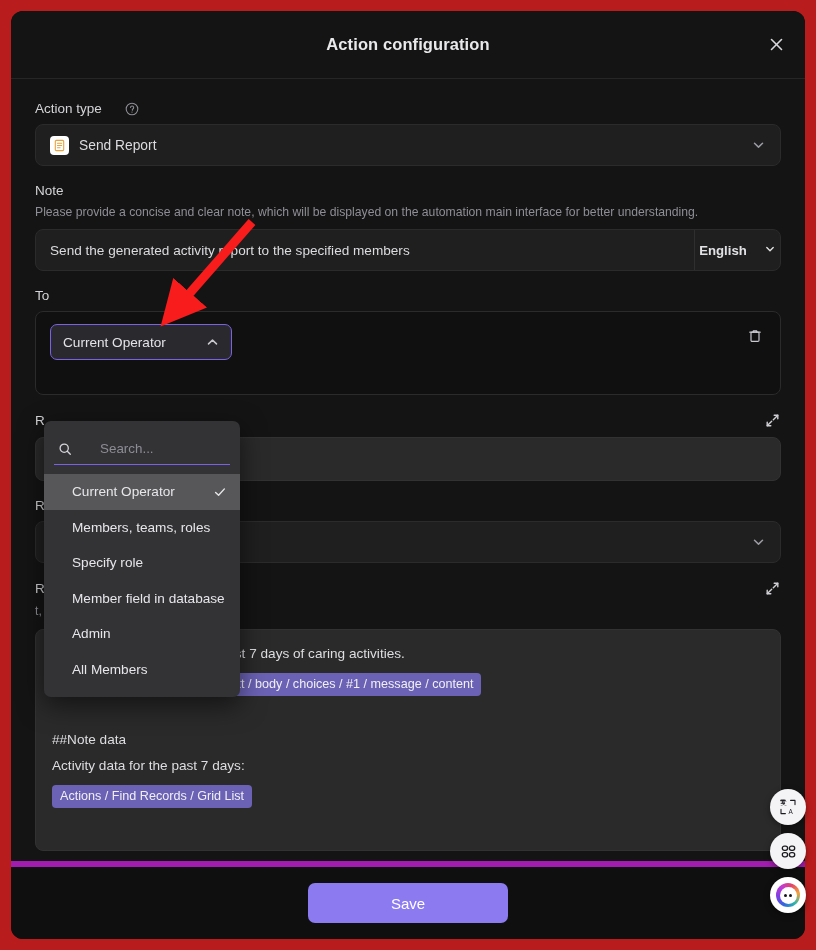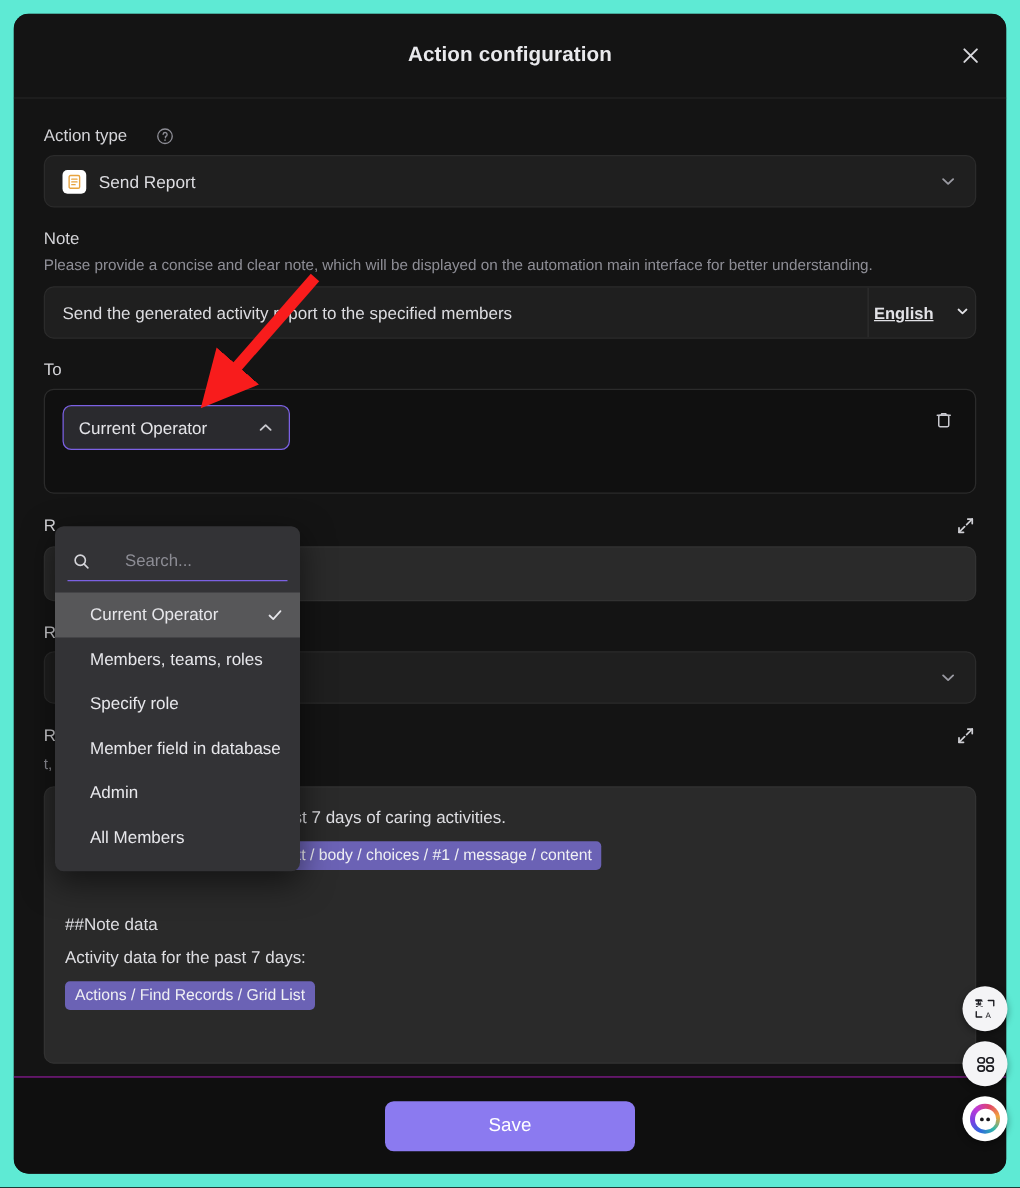--- a/index.html
+++ b/index.html
@@ -5,21 +5,21 @@
   * { box-sizing: border-box; margin: 0; padding: 0; }
   html, body {
     width: 816px; height: 950px;
     background: #000000;
     font-family: "Liberation Sans", sans-serif;
     overflow: hidden;
   }
   .app-root {
     position: relative;
     width: 816px; height: 950px;
-    background: #5eead4;
+    background: #b91c1c;
   }
   
   .modal {
     position: absolute;
     left: 11px; top: 11px;
     width: 794px; height: 928px;
     background: #141414;
     border-radius: 12px;
     overflow: hidden;
     display: flex;
@@ -146,21 +146,20 @@
     flex: 0 0 86px;
     border-left: 1px solid #2f2f2f;
     display: flex;
     align-items: center;
     justify-content: center;
     gap: 17px;
     font-size: 13.2px;
     color: #e2e2e6;
     font-weight: bold;
     cursor: pointer;
-    text-decoration: underline;
   }
 
   
   .to-box {
     position: relative;
     width: 100%;
     min-height: 84px;
     background: #101010;
     border: 1px solid #2b2b2b;
     border-radius: 8px;
@@ -249,21 +248,21 @@
     cursor: pointer;
   }
 
   
   .modal-footer {
     flex: 0 0 78px;
     background: #0f0f0f;
     display: flex;
     align-items: center;
     justify-content: center;
-    border-top: 1px solid #a21caf;
+    border-top: 6px solid #a21caf;
   }
   .save-btn {
     width: 200px; height: 40px;
     background: #8b7af0;
     color: #ffffff;
     border: none;
     border-radius: 7px;
     font-size: 15px;
     font-family: "Liberation Sans", sans-serif;
     cursor: pointer;

